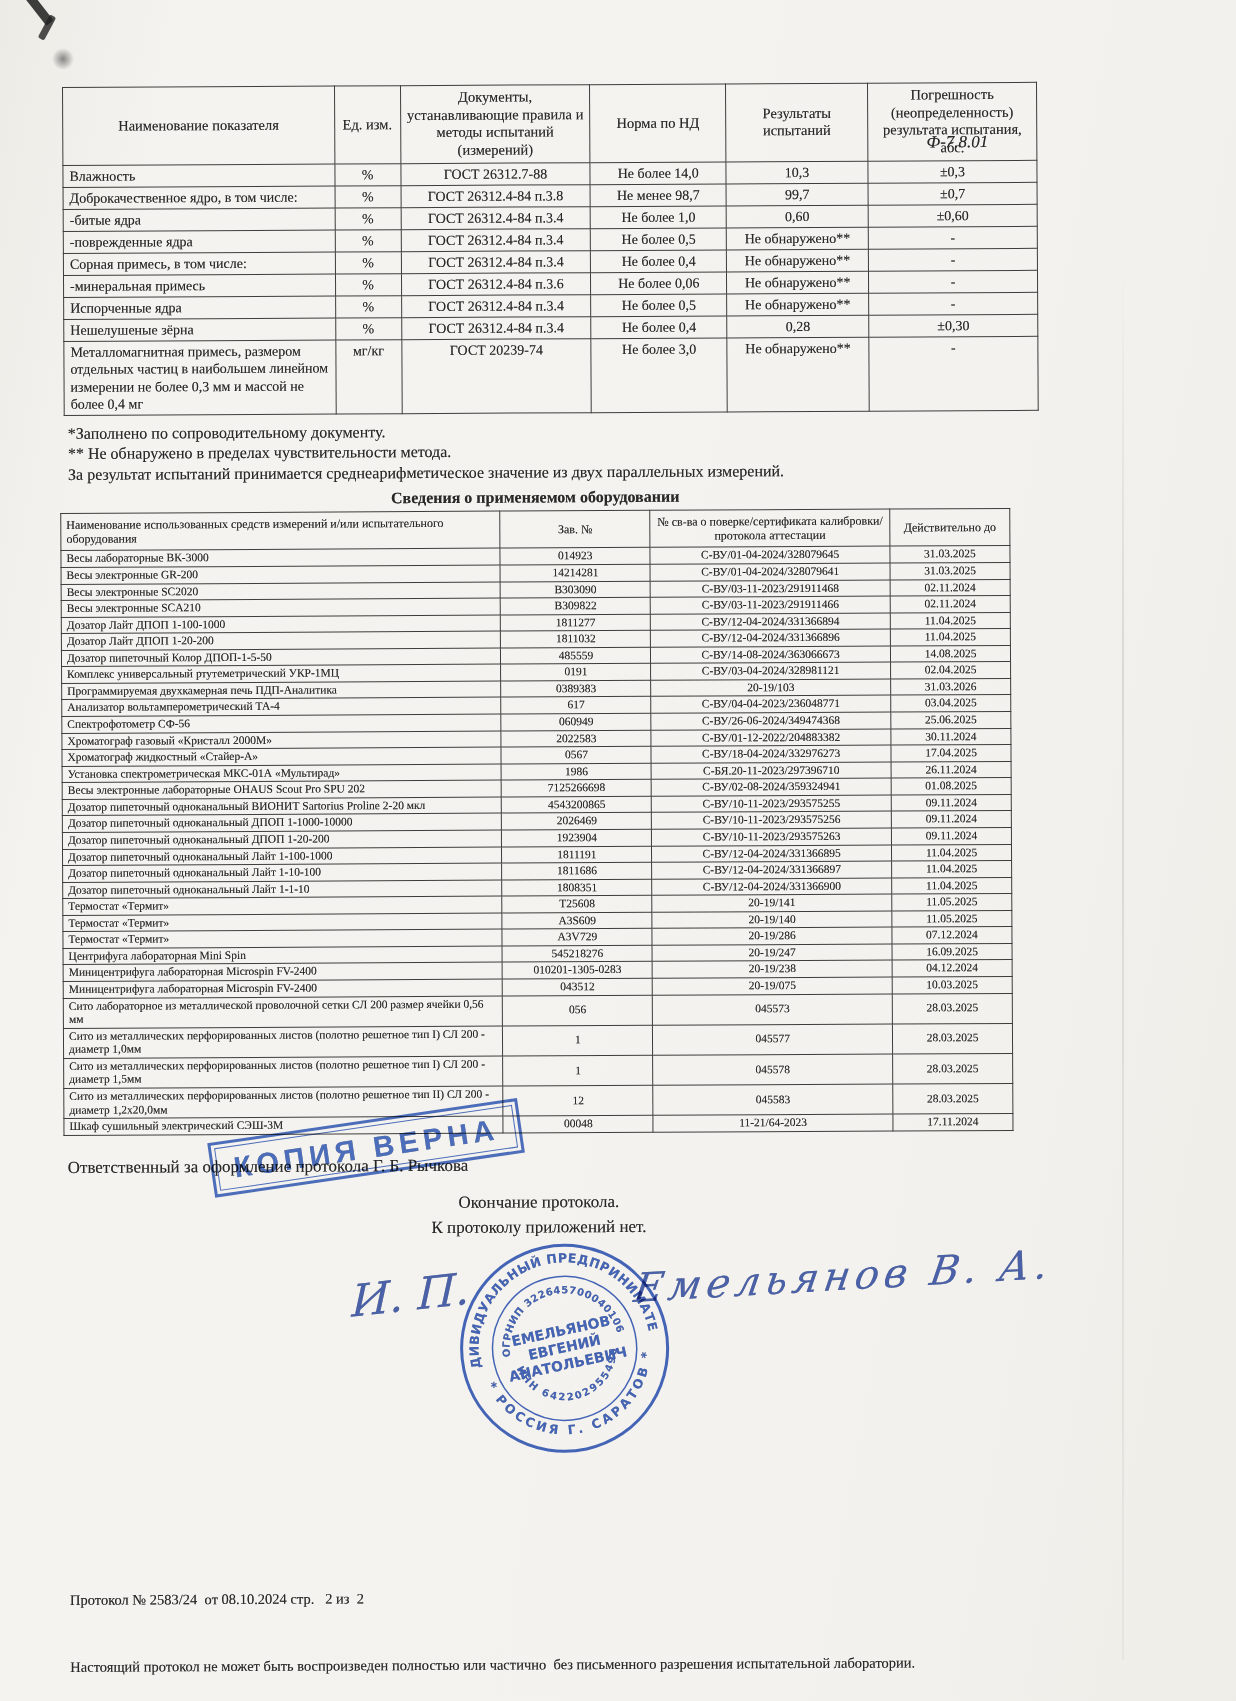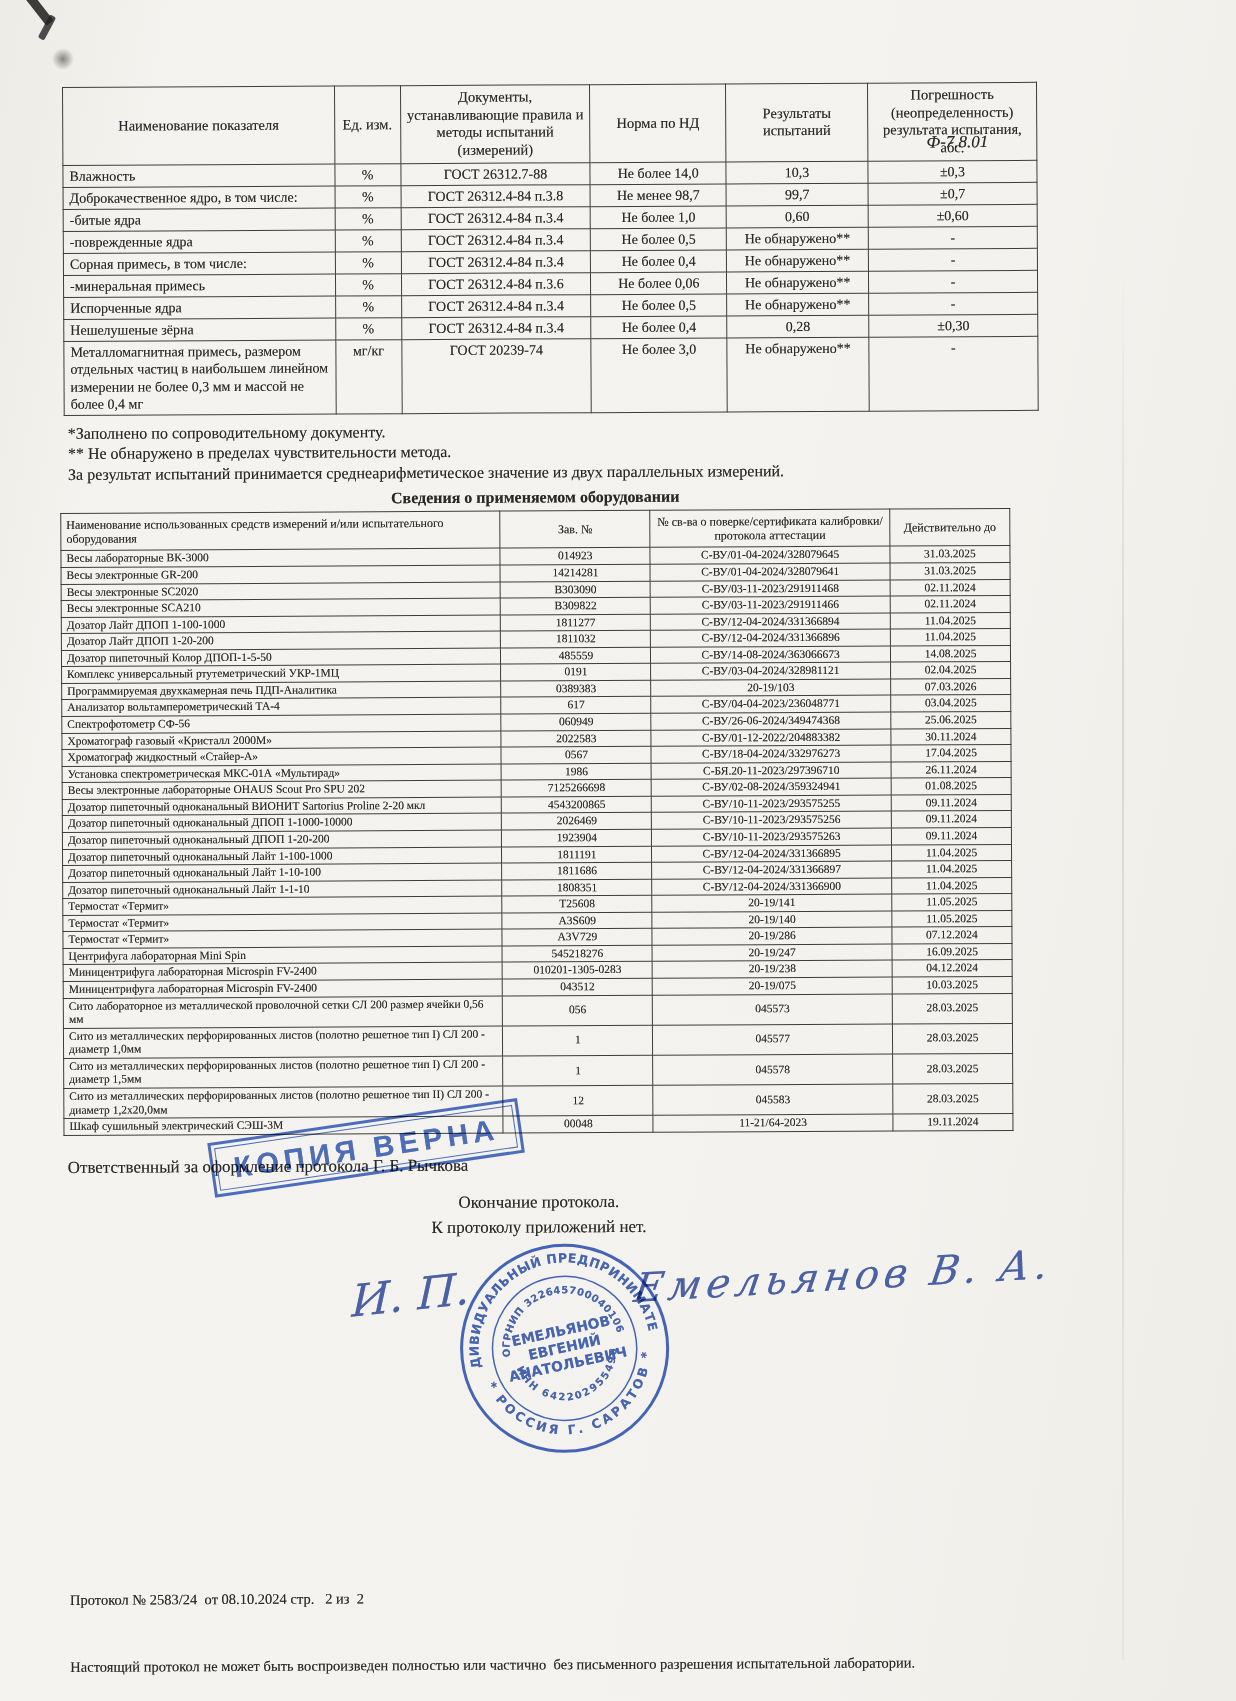--- a/index.html
+++ b/index.html
@@ -237,21 +237,21 @@
           <tr>
             <td>Комплекс универсальный ртутеметрический УКР-1МЦ</td>
             <td>0191</td>
             <td>С-ВУ/03-04-2024/328981121</td>
             <td>02.04.2025</td>
           </tr>
           <tr>
             <td>Программируемая двухкамерная печь ПДП-Аналитика</td>
             <td>0389383</td>
             <td>20-19/103</td>
-            <td>07.03.2026</td>
+            <td>31.03.2026</td>
           </tr>
           <tr>
             <td>Анализатор вольтамперометрический ТА-4</td>
             <td>617</td>
             <td>С-ВУ/04-04-2023/236048771</td>
             <td>03.04.2025</td>
           </tr>
           <tr>
             <td>Спектрофотометр СФ-56</td>
             <td>060949</td>
@@ -375,21 +375,21 @@
           <tr>
             <td>Сито из металлических перфорированных листов (полотно решетное тип II) СЛ 200 - диаметр 1,2х20,0мм</td>
             <td>12</td>
             <td>045583</td>
             <td>28.03.2025</td>
           </tr>
           <tr>
             <td>Шкаф сушильный электрический СЭШ-3М</td>
             <td>00048</td>
             <td>11-21/64-2023</td>
-            <td>19.11.2024</td>
+            <td>17.11.2024</td>
           </tr>
         </tbody>
     </table>
 
     <div class="responsible-row">
       <span>Ответственный за оформление протокола Г. Б. Рычкова</span>
       <div class="copy-stamp">
         <span>КОПИЯ ВЕРНА</span>
       </div>
     </div>

